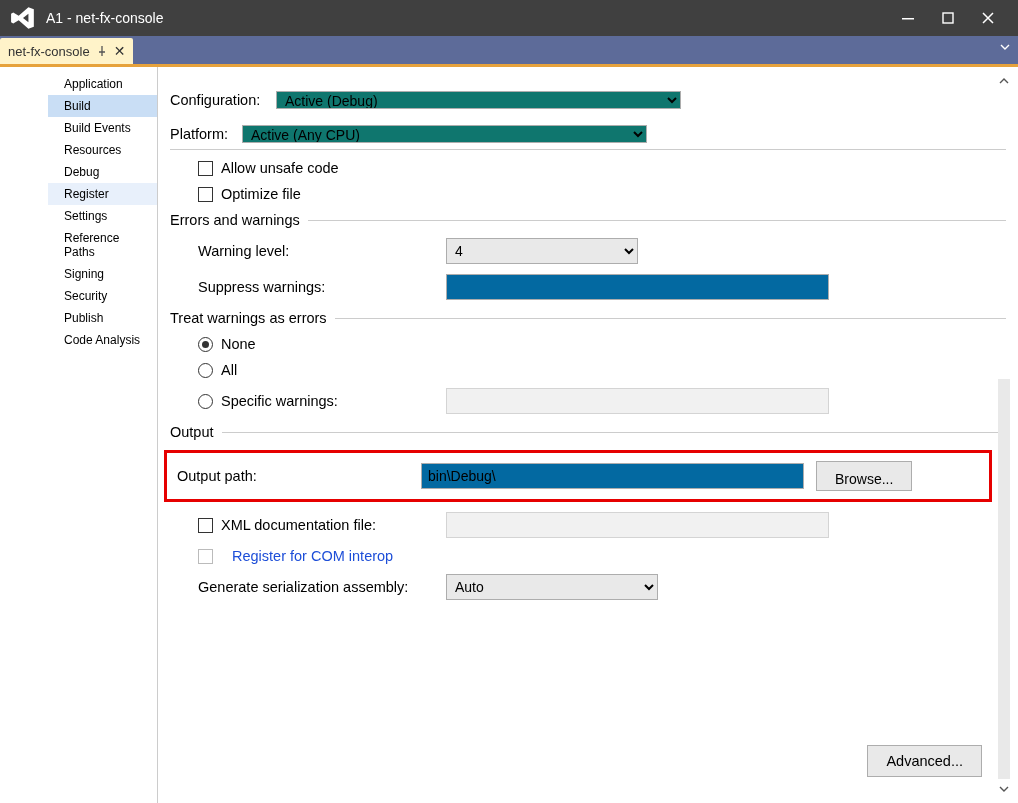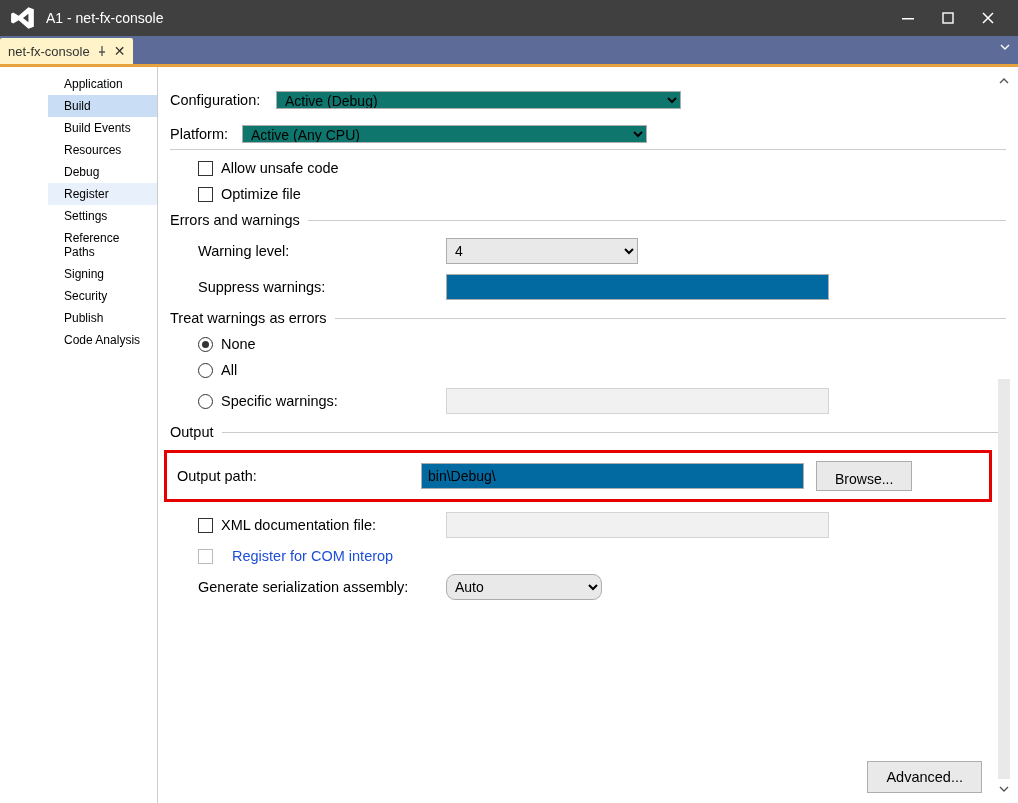--- a/index.html
+++ b/index.html
@@ -41,21 +41,21 @@
 .form-row .lbl { width: 248px; }
 select.field { height: 26px; border: 1px solid #adadad; padding: 0 4px; font-size: 14px; background: #e9e9e9; }
 input.field { height: 26px; border: 1px solid #adadad; padding: 0 6px; font-size: 14px; background: #0369a1; }
 
 .radio { width: 15px; height: 15px; border: 1.5px solid #333; border-radius: 50%; margin-right: 8px; display: inline-flex; align-items: center; justify-content: center; }
 .radio .dot { width: 7px; height: 7px; background: #333; border-radius: 50%; }
 
 .highlight { border: 3px solid #e60000; padding: 8px; margin-left: -6px; margin-right: 14px; }
 .browse-btn { height: 30px; padding: 9px 18px; border: 1px solid #adadad; background: #e9e9e9; font-size: 14px; margin-left: 12px; }
 
-.advanced-btn { position: absolute; bottom: 10px; right: 36px; height: 32px; padding: 5px 18px; border: 1px solid #adadad; background: #e9e9e9; font-size: 14.5px; }
+.advanced-btn { position: absolute; bottom: 26px; right: 36px; height: 32px; padding: 5px 18px; border: 1px solid #adadad; background: #e9e9e9; font-size: 14.5px; }
 .scroll-up { position: absolute; top: 8px; right: 8px; }
 .scroll-dn { position: absolute; bottom: 8px; right: 8px; }
 .scroll-track { position: absolute; right: 8px; top: 312px; width: 12px; height: 400px; background: #e9e9e9; }
 .disabled-txt { color: #1d4ed8; gap: 11px; }
 input.disabled-input, .disabled-input { background: #f1f1f1; border: 1px solid #d4d4d4; }
 svg { display: block; }
 </style>
 </head>
 <body>
 
@@ -193,21 +193,21 @@
         <span class="chk"></span>
         <span style="width:225px;">XML documentation file:</span>
         <input class="field disabled-input" style="width: 383px;" value="">
       </div>
       <div class="chk-row disabled-txt">
         <span class="chk disabled"></span>
         <span>Register for COM interop</span>
       </div>
       <div class="form-row">
         <span class="lbl">Generate serialization assembly:</span>
-        <select class="field" style="width:156px;border-radius:9px;"><option>Auto</option></select>
+        <select class="field" style="width:212px;"><option>Auto</option></select>
       </div>
     </div>
 
     <button class="advanced-btn">Advanced...</button>
 
     <span class="scroll-up">
         <svg width="12" height="12">
           <path d="M2 8 L6 4 L10 8" fill="none" stroke="#555" stroke-width="1.4"></path>
         </svg>
       </span>

